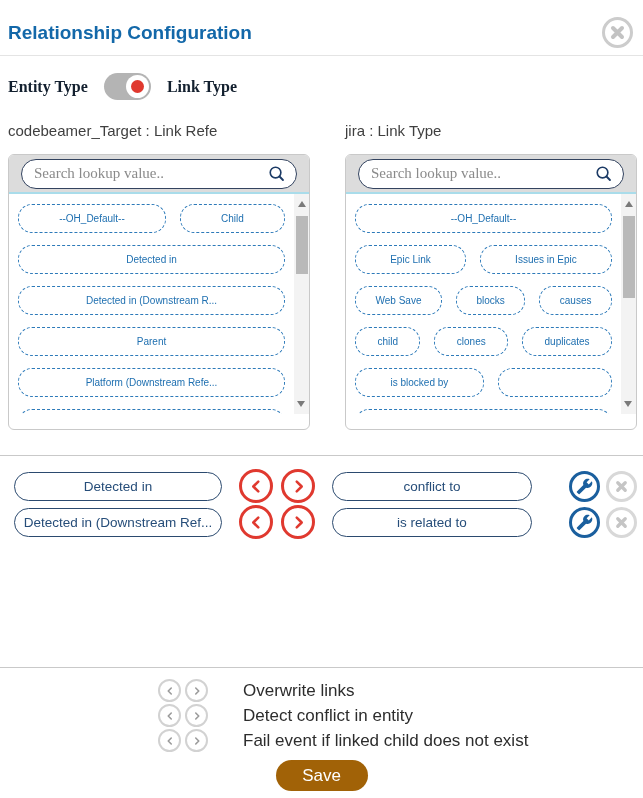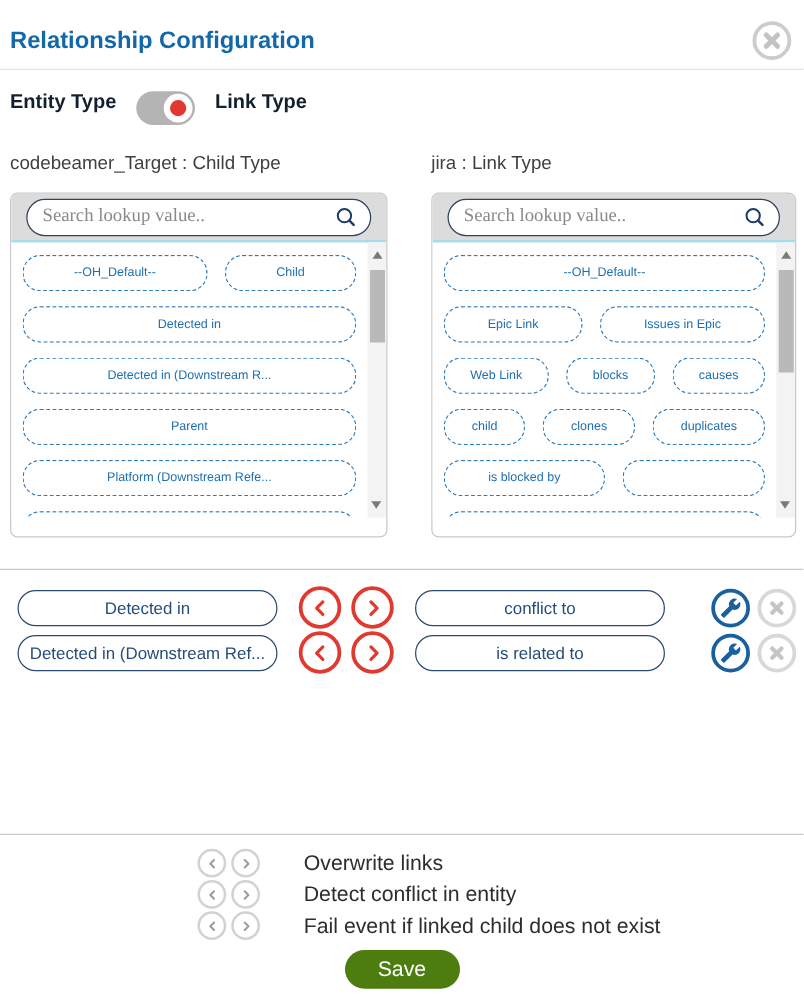--- a/index.html
+++ b/index.html
@@ -8,21 +8,21 @@
   .app { position:relative; width:643px; height:798px; background:#fff; }
 
   
   .hdr-title { position:absolute; left:8px; top:22px; font-size:19px; font-weight:bold; color:#1368a9; }
   .close-btn { position:absolute; right:10px; top:17px; width:31px; height:31px; border-radius:50%;
                border:3px solid #cccccc; background:#fff; cursor:pointer;
                display:flex; align-items:center; justify-content:center; padding:0; }
   .hdr-line { position:absolute; left:0; top:55px; width:643px; border-top:1px solid #e4e4e4; }
 
   
-  .toggle-row { position:absolute; left:8px; top:73px; display:flex; align-items:flex-start; }
+  .toggle-row { position:absolute; left:8px; top:73px; display:flex; align-items:center;font-family:Liberation Serif, serif; }
   .toggle-label { font-size:16px; font-weight:bold; color:#13202f; }
   .switch { position:relative; width:47px; height:27px; background:#b4b4b4; border-radius:14px;
             margin:0 16px; cursor:pointer; }
   .switch .knob { position:absolute; top:2px; right:2px; width:23px; height:23px; border-radius:50%;
                   background:#ffffff; display:flex; align-items:center; justify-content:center; }
   .switch .dot { width:13px; height:13px; border-radius:50%; background:#e0392f; }
 
   
   .panel { position:absolute; top:122px; }
   .panel.left  { left:8px;   width:302px; }
@@ -75,21 +75,21 @@
   
   .options { position:absolute; left:0; top:679px; width:643px; }
   .opt-row { display:flex; align-items:center; height:23px; margin-bottom:2px; padding-left:158px;text-align:right; }
   .obtn { width:23px; height:23px; border-radius:50%; border:2px solid #d2d2d2; background:#fff;
           display:flex; align-items:center; justify-content:center; padding:0; cursor:pointer; }
   .obtn + .obtn { margin-left:4px; }
   .opt-label { margin-left:35px; font-size:17px; color:#2d2d2d; }
 
   
   .save-btn { position:absolute; top:760px; left:50%; transform:translateX(-50%);
-              width:92px; height:31px; border:none; border-radius:18px; background:#4d7c0f;
+              width:92px; height:31px; border:none; border-radius:18px; background:#a16207;
               color:#ffffff; font-size:17px; font-family:"Liberation Sans", sans-serif; cursor:pointer; }
 </style>
 </head>
 <body>
 
 <div class="app">
 
   <div class="hdr-title">Relationship Configuration</div>
   <button class="close-btn">
     <span style="display:flex">
@@ -104,21 +104,21 @@
     <span class="toggle-label">Entity Type</span>
     <div class="switch">
       <div class="knob">
           <div class="dot"></div>
         </div>
     </div>
     <span class="toggle-label">Link Type</span>
   </div>
 
   <section class="panel left">
-    <h2 class="panel-title">codebeamer_Target : Child Type</h2>
+    <h2 class="panel-title">codebeamer_Target : Link Refe</h2>
     <div class="panel-box">
       <div class="search-area">
         <div class="search-pill">
           <input type="text" placeholder="Search lookup value.." style="">
           <span style="display:flex">
             <svg width="19" height="19" viewBox="0 0 20 20">
                 <circle cx="9" cy="9" r="5.6" fill="none" stroke="#1c3b66" stroke-width="1.7"></circle>
                 <line x1="13.2" y1="13.2" x2="16.8" y2="16.8" stroke="#1c3b66" stroke-width="2" stroke-linecap="round"></line>
               </svg>
           </span>
@@ -155,21 +155,21 @@
                 <line x1="13.2" y1="13.2" x2="16.8" y2="16.8" stroke="#1c3b66" stroke-width="2" stroke-linecap="round"></line>
               </svg>
           </span>
         </div>
       </div>
       <div class="list-wrap">
         <div class="list">
             <div class="pill stretch">--OH_Default--</div>
             <div class="pill">Epic Link</div>
             <div class="pill">Issues in Epic</div>
-            <div class="pill">Web Link</div>
+            <div class="pill">Web Save</div>
             <div class="pill">blocks</div>
             <div class="pill">causes</div>
             <div class="pill">child</div>
             <div class="pill">clones</div>
             <div class="pill">duplicates</div>
             <div class="pill">is blocked by</div>
             <div class="pill half">&nbsp;</div>
             <div class="pill half">&nbsp;</div>
           </div>
         <div class="sb">

